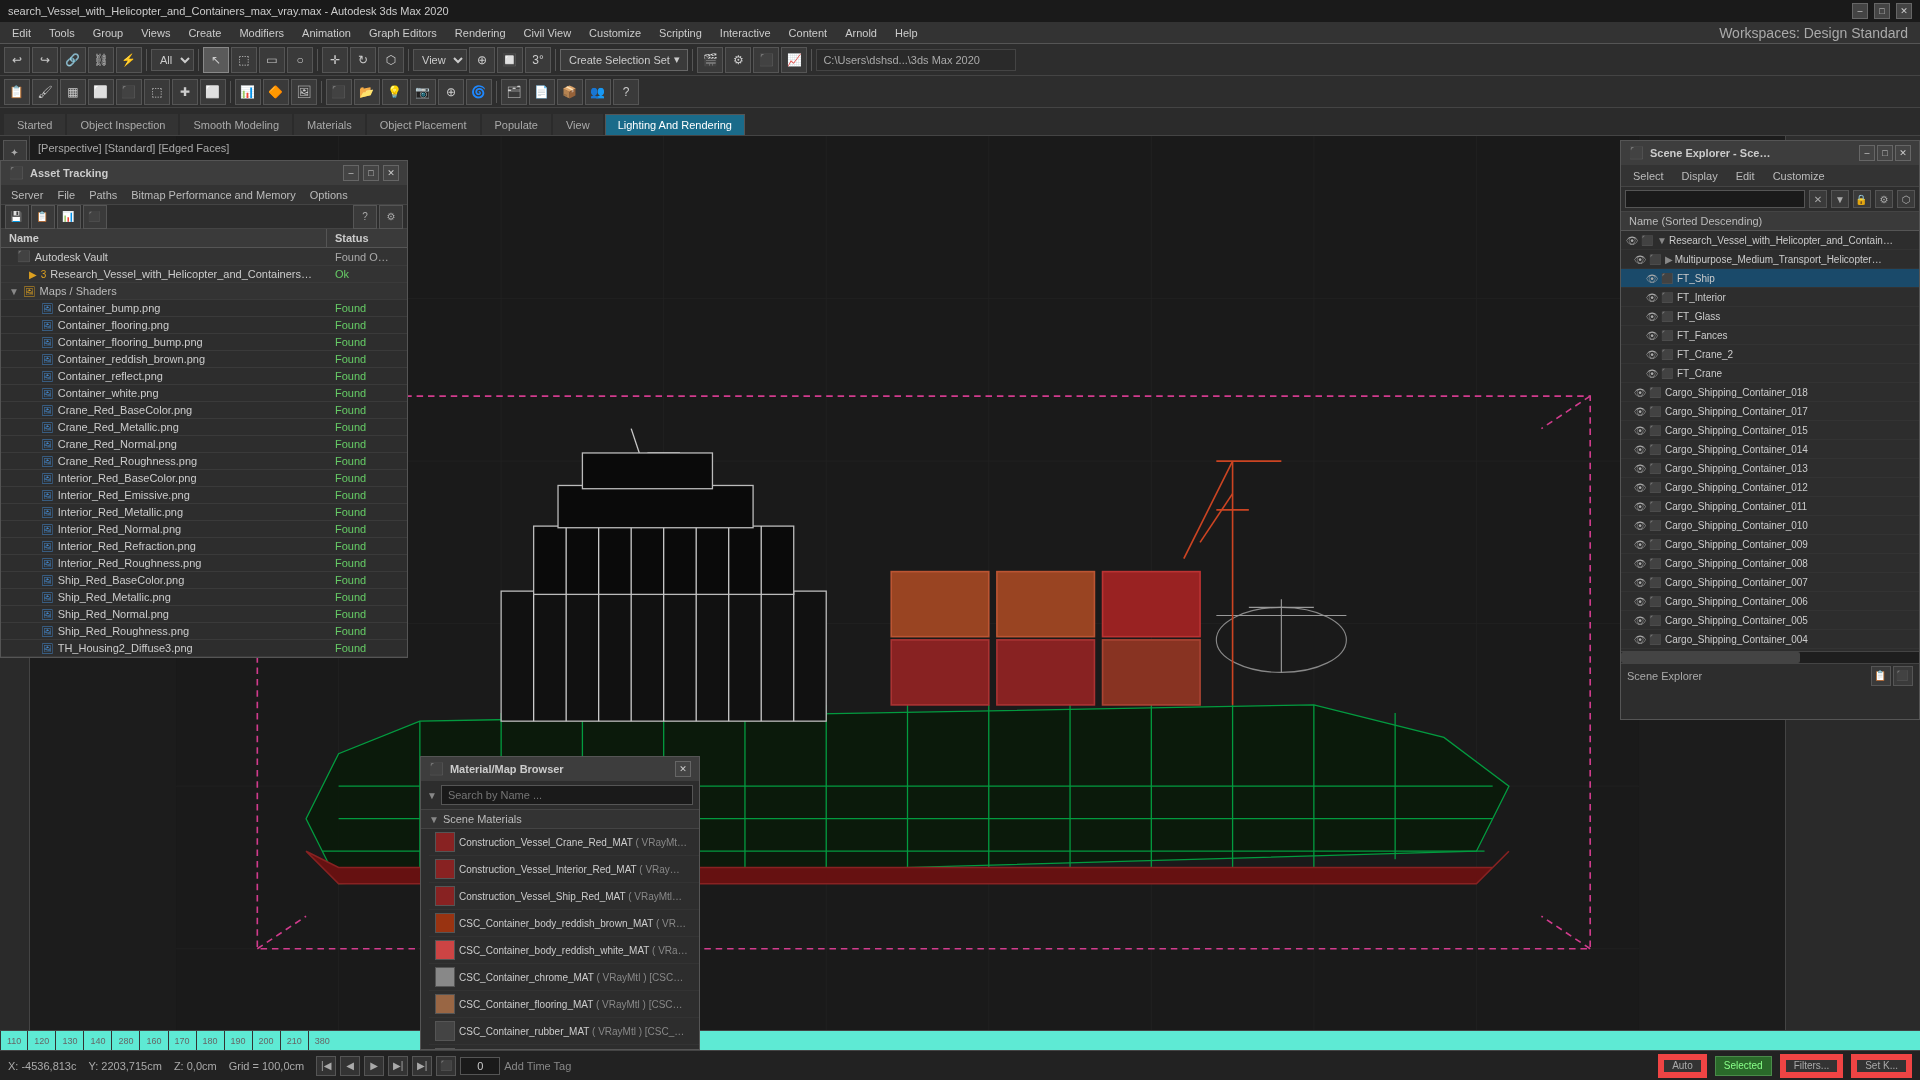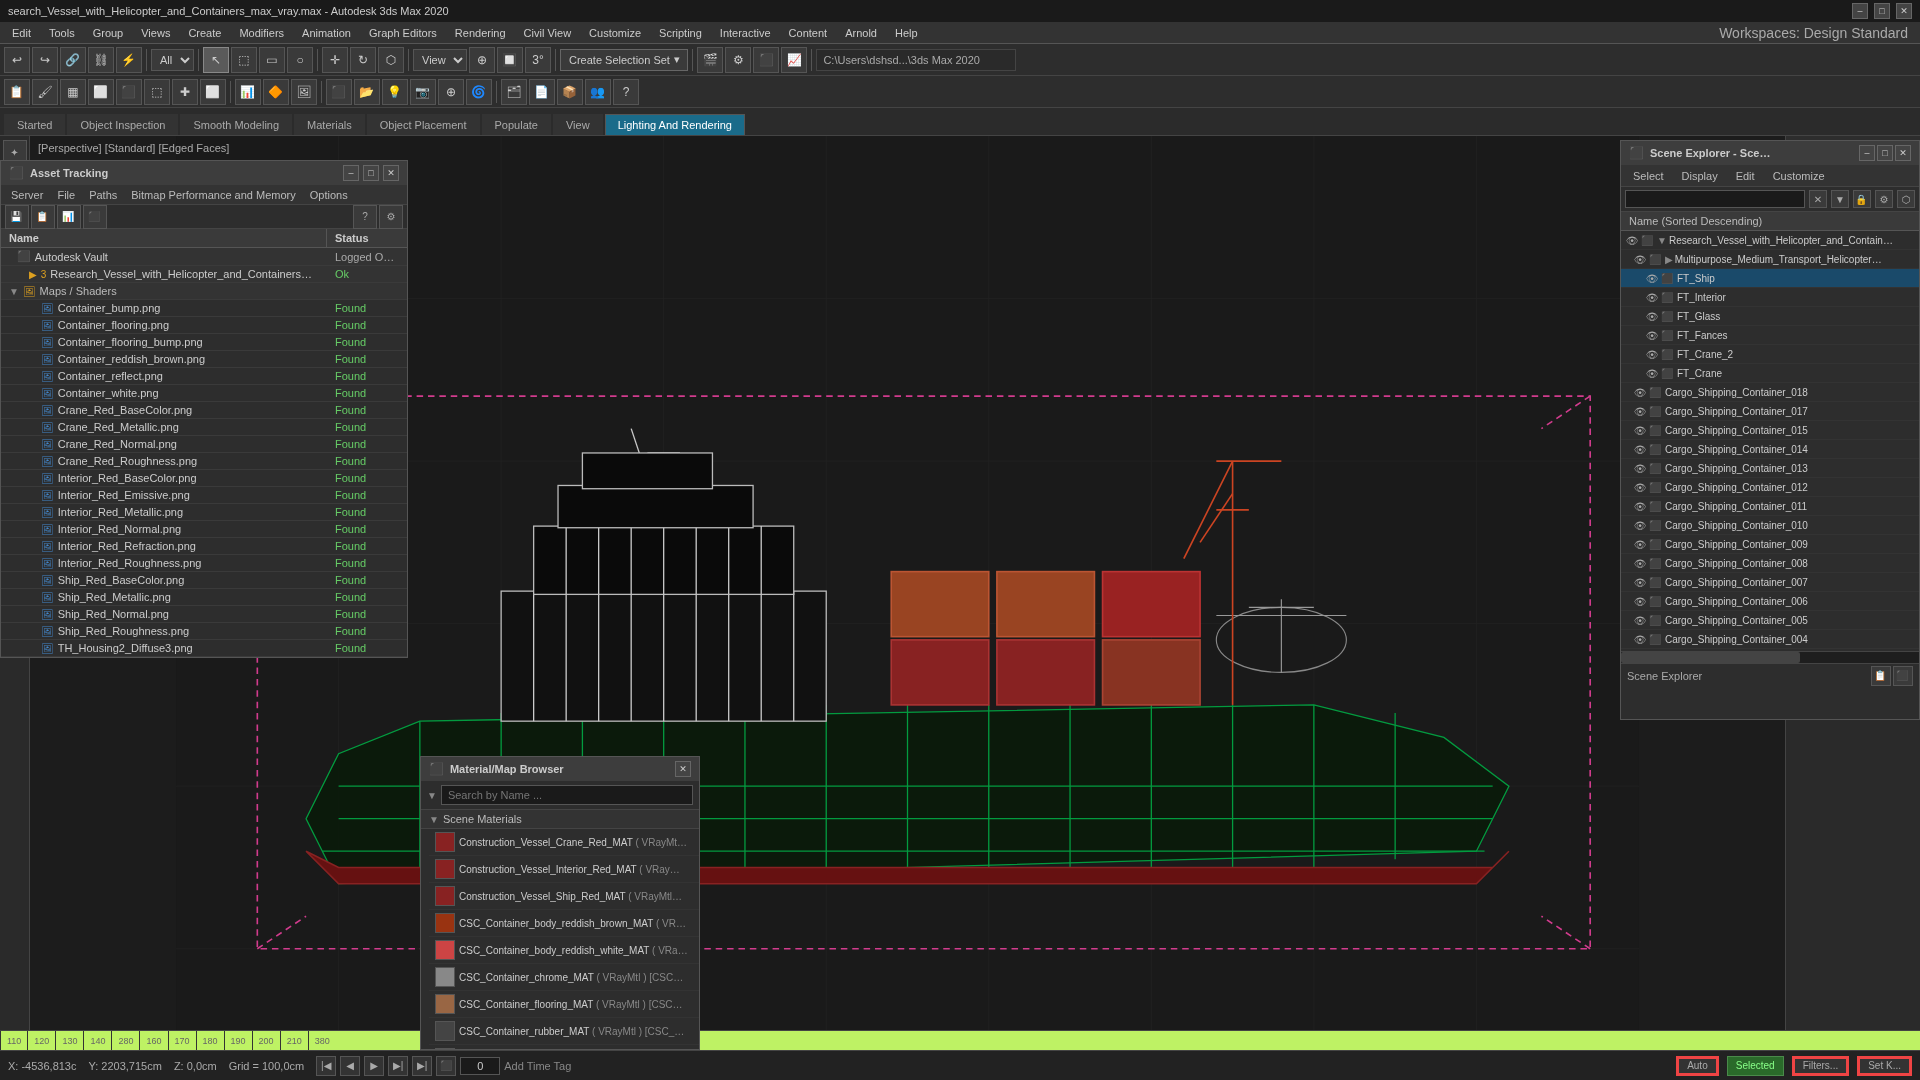--- a/index.html
+++ b/index.html
@@ -130,21 +130,21 @@
     .ts-radio.selected { background: #1a6b8a; }
     .update-btn { width: 80px; height: 20px; background: #444; border: 1px solid #666; color: #ccc; font-size: 11px; cursor: pointer; margin: 4px auto; display: block; text-align: center; line-height: 20px; }
 
     
     #status-bar { height: 30px; background: #222; border-top: 1px solid #444; display: flex; align-items: center; padding: 0 8px; gap: 12px; position: absolute; bottom: 0; left: 0; right: 0; }
     #sb-coords { color: #aaa; font-size: 11px; display: flex; gap: 12px; }
     #sb-grid { color: #aaa; font-size: 11px; }
     #sb-timeline { flex: 1; display: flex; align-items: center; gap: 4px; }
     .timeline-btn { width: 20px; height: 20px; background: #333; border: 1px solid #555; cursor: pointer; display: flex; align-items: center; justify-content: center; color: #aaa; font-size: 10px; }
     #sb-right { display: flex; align-items: center; gap: 8px; margin-left: auto; }
-    .sb-btn { background: #333; border: 3px solid #ef4444; color: #aaa; height: 20px; padding: 6px 8px; font-size: 10px; cursor: pointer; display: flex; align-items: center; }
+    .sb-btn { background: #333; border: 6px solid #ef4444; color: #aaa; height: 20px; padding: 6px 8px; font-size: 10px; cursor: pointer; display: flex; align-items: center; }
     .selected-indicator { background: #2a6a2a; border: 1px solid #4a8a4a; color: #8f8; height: 20px; padding: 8px 8px; font-size: 10px; display: flex; align-items: center; }
 
     
     #timeline { background: #1e1e1e; height: 20px; display: flex; align-items: center; padding: 0; overflow: hidden; border-top: 1px solid #444; position: absolute; bottom: 30px; left: 0; right: 0; }
     .tl-tick { color: #666; font-size: 9px; padding: 0 6px; border-left: 1px solid #333; height: 100%; display: flex; align-items: center; }
 
     
     ::-webkit-scrollbar { width: 8px; height: 8px; }
     ::-webkit-scrollbar-track { background: #2a2a2a; }
     ::-webkit-scrollbar-thumb { background: #555; border-radius: 2px; }
@@ -535,21 +535,21 @@
     <div class="at-col-name">Name</div>
     <div class="at-col-status">Status</div>
   </div>
   <div id="at-content">
 
     <div class="at-row at-vault-row">
       <div class="at-row-name indent1" style="display:flex;align-items:center;gap:4px;">
         <span style="color:#1a9fdf;">⬛</span>
         <span>Autodesk Vault</span>
       </div>
-      <div class="at-row-status status-logged">Logged O…</div>
+      <div class="at-row-status status-logged">Found O…</div>
     </div>
 
     <div class="at-row" style="background:#333;">
       <div class="at-row-name indent2" style="display:flex;align-items:center;gap:4px;">
         <span style="color:#dda020;font-size:10px;">▶</span>
         <span style="color:#dda020;font-size:10px;">3</span>
         <span>Research_Vessel_with_Helicopter_and_Containers…</span>
       </div>
       <div class="at-row-status status-ok">Ok</div>
     </div>
@@ -949,21 +949,21 @@
 
   <div style="background:#2d2d2d;height:24px;display:flex;align-items:center;padding:0 6px;gap:4px;border-top:1px solid #444;">
     <span style="color:#aaa;font-size:11px;">Scene Explorer</span>
     <div style="margin-left:auto;display:flex;gap:2px;">
       <div class="lp-btn" style="width:20px;height:20px;font-size:10px;">📋</div>
       <div class="lp-btn" style="width:20px;height:20px;font-size:10px;">⬛</div>
     </div>
   </div>
 </div>
 
-<div id="timeline" style="position:absolute;bottom:30px;left:0;right:0;height:20px;background:#bef264;border-top:1px solid #444;display:flex;align-items:center;overflow:hidden;">
+<div id="timeline" style="position:absolute;bottom:30px;left:0;right:0;height:20px;background:#5eead4;border-top:1px solid #444;display:flex;align-items:center;overflow:hidden;">
   <div class="tl-tick">110</div>
   <div class="tl-tick">120</div>
   <div class="tl-tick">130</div>
   <div class="tl-tick">140</div>
   <div class="tl-tick">280</div>
   <div class="tl-tick">160</div>
   <div class="tl-tick">170</div>
   <div class="tl-tick">180</div>
   <div class="tl-tick">190</div>
   <div class="tl-tick">200</div>

